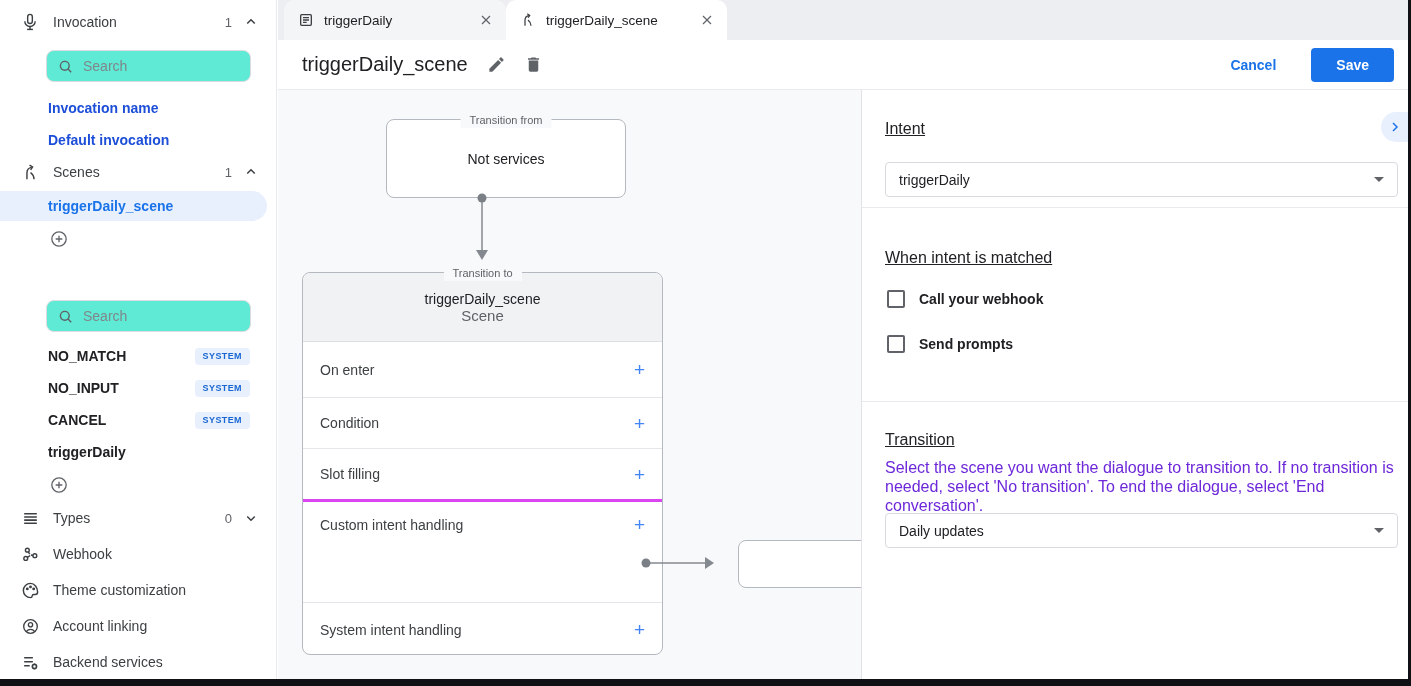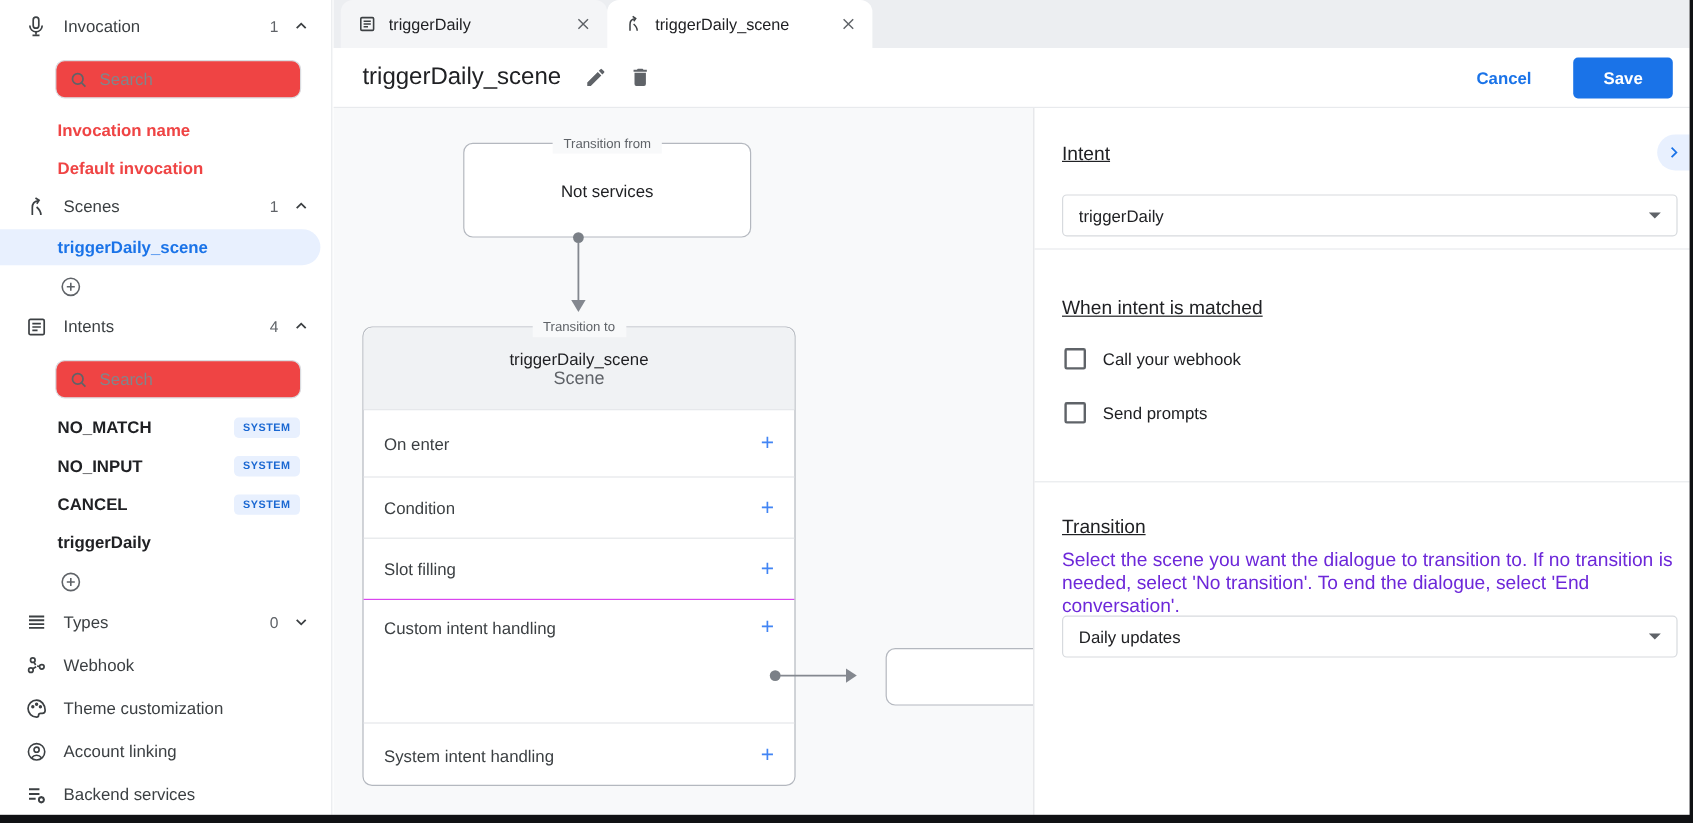--- a/index.html
+++ b/index.html
@@ -16,25 +16,25 @@
   .frame-bottom { position:absolute; left:0; bottom:0; width:1411px; height:7px; background:#101114; z-index:50; }
   .frame-right  { position:absolute; right:0; top:0; width:3px; height:686px; background:#101114; z-index:50; }
 
   
   .sidebar { position:absolute; left:0; top:0; width:277px; height:679px; background:#fff; border-right:1px solid #e8eaed; z-index:5; }
   .srow { position:absolute; left:20px; right:16px; height:24px; display:flex; align-items:center; }
   .srow .ic { width:20px; height:20px; color:#3c4043; flex:none; display:flex; align-items:center; justify-content:center; }
   .srow .lbl { margin-left:13px; font-size:14px; color:#3c4043; }
   .srow .count { margin-left:auto; font-size:13px; color:#5f6368; }
   .srow .chev { margin-left:10px; width:18px; height:18px; color:#3c4043; }
-  .search { position:absolute; left:46px; width:205px; height:32px; border:1px solid #dadce0; border-radius:8px; background:#ef4444; display:flex; align-items:center; padding:0 10px; }
+  .search { position:absolute; left:46px; width:205px; height:32px; border:1px solid #dadce0; border-radius:8px; background:#5eead4; display:flex; align-items:center; padding:0 10px; }
   .search .ic { width:17px; height:17px; color:#5f6368; flex:none; }
   .search input { border:none; outline:none; background:transparent; font-family:inherit; font-size:14px; color:#202124; margin-left:9px; width:100%; }
   .search input::placeholder { color:#80868b; }
-  .sitem { position:absolute; left:48px; font-size:14px; font-weight:600; color:#ef4444; }
+  .sitem { position:absolute; left:48px; font-size:14px; font-weight:600; color:#1d4ed8; }
   .pill { position:absolute; left:0; top:191px; right:9px; height:30px; background:#e8f0fe; border-radius:0 16px 16px 0; display:flex; align-items:center; padding-left:48px; color:#1a73e8; font-size:14px; font-weight:600; }
   .addbtn { position:absolute; left:49px; width:20px; height:20px; color:#5f6368; cursor:pointer; }
   .irow { position:absolute; left:48px; right:26px; height:22px; display:flex; align-items:center; justify-content:space-between; }
   .irow .name { font-size:14px; font-weight:600; color:#202124; }
   .badge { background:#e8f0fe; color:#1967d2; font-size:9px; font-weight:700; letter-spacing:.4px; padding:4px 8px; border-radius:4px; line-height:1; }
 
   
   .main { position:absolute; left:278px; top:0; right:3px; height:679px; }
 
   .tabbar { height:40px; background:#eceef1; display:flex; align-items:stretch; padding-left:6px; }
@@ -61,35 +61,35 @@
   .fbox-center { height:100%; display:flex; align-items:center; justify-content:center; font-size:14px; color:#202124; }
   .from-box { left:84px; top:29px; width:240px; height:79px; }
   .target-box { left:436px; top:450px; width:338px; height:48px; }
 
   .scene-card { position:absolute; left:24px; top:182px; width:361px; height:383px; background:#fff; border:1px solid #b4b8bf; border-radius:8px; }
   .card-head { height:69px; background:#f0f2f4; border-radius:8px 8px 0 0; border-bottom:1px solid #dde0e3; display:flex; flex-direction:column; align-items:center; justify-content:center; }
   .card-title { font-size:14px; color:#202124; }
   .card-sub { font-size:15px; color:#5f6368; margin-top:0; }
   .crow { display:flex; align-items:center; justify-content:space-between; padding:0 17px; font-size:14px; color:#3c4043; }
   .crow + .crow, .crow-custom + .crow { border-top:1px solid #e4e6e9; }
-  .crow-custom { border-top:1px solid #d946ef; padding:0 16px;text-align:right; }
+  .crow-custom { border-top:3px solid #d946ef; padding:0 16px;text-align:right; }
   .row-line { height:45px; display:flex; align-items:center; justify-content:space-between; padding:0 1px; font-size:14px; color:#3c4043; }
   .plus { color:#4285f4; font-size:19px; font-weight:400; line-height:1; cursor:pointer; }
   .chip { height:45px; border:1.5px solid #1a73e8; background:#e8f0fe; border-radius:6px; display:flex; align-items:center; padding:0 15px; font-size:13px; color:#3c4043; cursor:pointer; }
   .connectors { position:absolute; left:0; top:0; pointer-events:none; z-index:4; }
 
   
   .panel { flex:1; background:#fff; border-left:1px solid #e1e3e6; position:relative; }
   .p-head { position:absolute; left:23px; font-size:16px; color:#202124;text-decoration:underline; }
   .p-divider { position:absolute; left:0; right:0; height:1px; background:#e8eaed; }
   .select { position:absolute; left:23px; width:513px; height:35px; border:1px solid #d7dade; border-radius:4px; background:#fff; display:flex; align-items:center; justify-content:space-between; padding:0 13px; font-size:14px; color:#202124; cursor:pointer; }
   .caret { width:0; height:0; border-left:5px solid transparent; border-right:5px solid transparent; border-top:5px solid #5f6368; }
   .cb-row { position:absolute; left:25px; display:flex; align-items:center; cursor:pointer; }
   .cbx { width:18px; height:18px; border:2px solid #5f6368; border-radius:2px; background:#fff; flex:none; }
-  .cb-lbl { margin-left:14px; font-size:14px; font-weight:400; color:#202124; }
+  .cb-lbl { margin-left:14px; font-size:14px; font-weight:700; color:#202124; }
   .p-desc { position:absolute; left:23px; width:524px; font-size:16px; line-height:19px; color:#6d28d9; }
   .expand-btn { position:absolute; top:22px; right:0; width:27px; height:30px; background:#e8f0fe; border-radius:16px 0 0 16px; display:flex; align-items:center; justify-content:center; color:#1a73e8; cursor:pointer; }
 </style>
 </head>
 <body>
 
 <div class="sidebar">
 
   <div class="srow" style="top:10px">
     <span class="ic">
@@ -141,35 +141,20 @@
 
   <div class="pill">triggerDaily_scene</div>
 
   <span class="addbtn" style="top:229px">
     <svg viewBox="0 0 24 24" width="20" height="20" fill="none" stroke="currentColor" stroke-width="1.6">
         <circle cx="12" cy="12" r="8.6"></circle>
         <path d="M12 8v8M8 12h8"></path>
       </svg>
   </span>
 
-  <div class="srow" style="top:260px">
-    <span class="ic">
-      <svg viewBox="0 0 24 24" width="19" height="19" fill="none" stroke="currentColor" stroke-width="1.8">
-          <rect x="4" y="4" width="16" height="16" rx="1.5"></rect>
-          <path d="M7.5 8.5h9M7.5 12h9M7.5 15.5h5.5"></path>
-        </svg>
-    </span>
-    <span class="lbl">Intents</span>
-    <span class="count">4</span>
-    <span class="chev">
-      <svg viewBox="0 0 24 24" width="18" height="18" fill="none" stroke="currentColor" stroke-width="2">
-          <polyline points="7 14 12 9 17 14"></polyline>
-        </svg>
-    </span>
-  </div>
 
   <div class="search" style="top:300px">
     <span class="ic">
       <svg viewBox="0 0 24 24" width="17" height="17" fill="none" stroke="currentColor" stroke-width="2">
           <circle cx="11" cy="11" r="6.2"></circle>
           <path d="M15.6 15.6 20 20"></path>
         </svg>
     </span>
     <input type="text" placeholder="Search" style="">
   </div>

